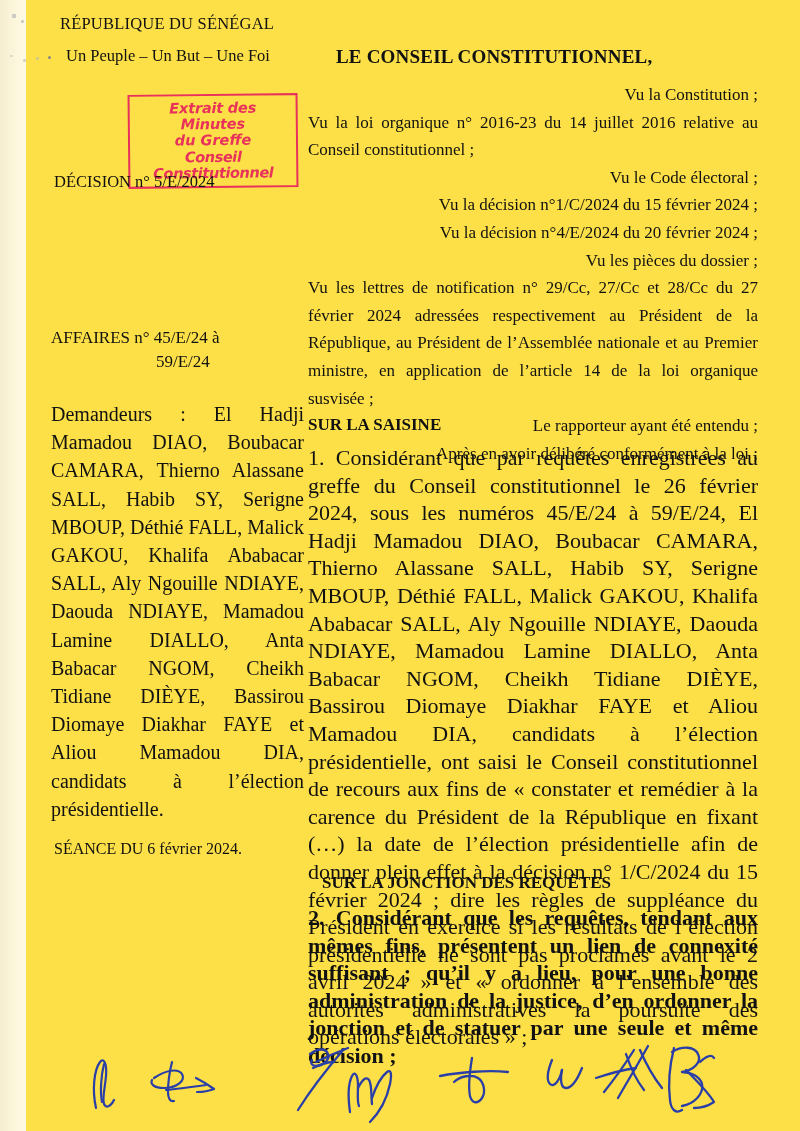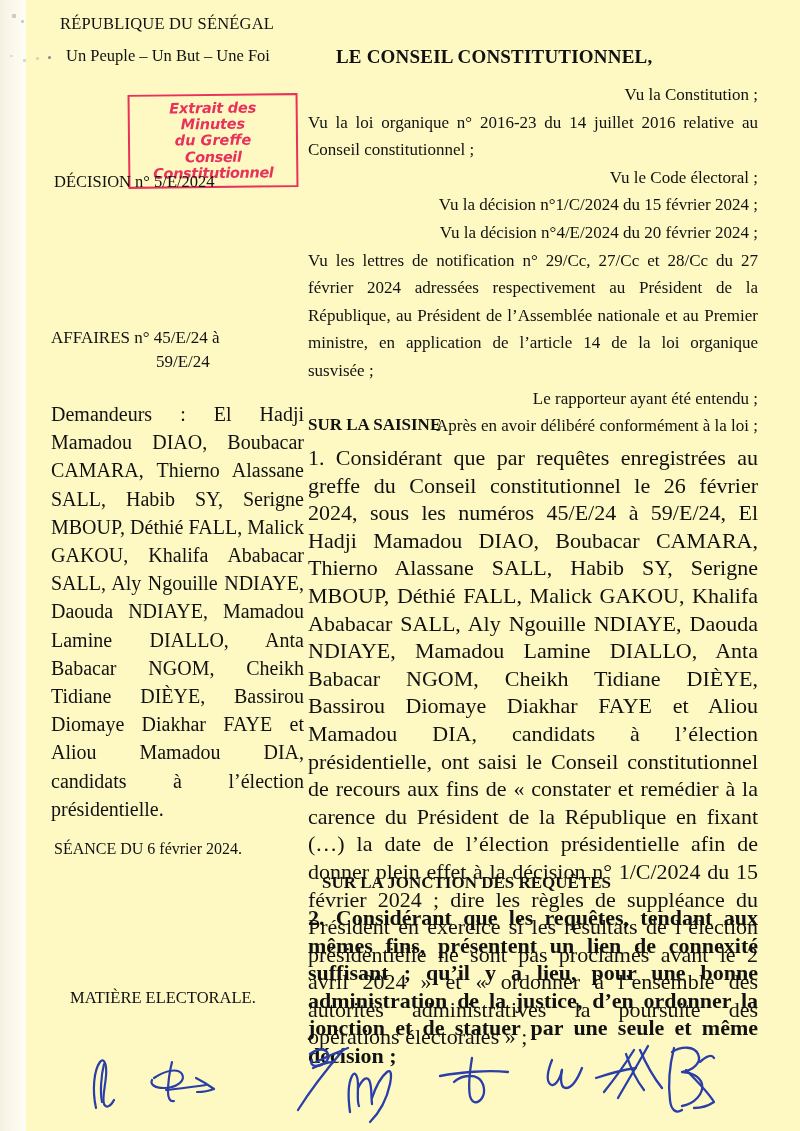--- a/index.html
+++ b/index.html
@@ -8,21 +8,21 @@
     background: #ffffff;
   }
   body {
     font-family: "Liberation Serif", "DejaVu Serif", serif;
     color: #111111;
   }
   #page {
     position: relative;
     width: 800px;
     height: 1131px;
-    background: #fef9c3;
+    background: #fde047;
     overflow: hidden;
   }
   
   .scan-tint {
     position: absolute;
     left: 0; top: 0;
     width: 26px; height: 1131px;
     background: linear-gradient(to right, #f3efe6 0%, #faf8f3 45%, #ffffff 100%);
     opacity: .85;
     pointer-events: none;
@@ -223,33 +223,33 @@
 
     <div class="decision-no">DÉCISION n° 5/E/2024</div>
 
     <div class="affaires-line1">AFFAIRES  n° 45/E/24  à</div>
     <div class="affaires-line2">59/E/24</div>
 
     <div class="demandeurs">Demandeurs : El Hadji Mamadou DIAO, Boubacar CAMARA, Thierno Alassane SALL, Habib SY, Serigne MBOUP, Déthié FALL, Malick GAKOU, Khalifa Ababacar SALL, Aly Ngouille NDIAYE, Daouda NDIAYE, Mamadou Lamine DIALLO, Anta Babacar NGOM, Cheikh Tidiane DIÈYE, Bassirou Diomaye Diakhar FAYE et Aliou Mamadou DIA, candidats à l’élection présidentielle.</div>
 
     <div class="seance">SÉANCE DU 6 février 2024.</div>
 
-    <div class="matiere">MATIÈRE ELECTORALE.</div>
   </div>
 
   <div id="right-col">
 
     <div class="council-title">LE CONSEIL CONSTITUTIONNEL,</div>
 
     <div class="vu-list">
       <div class="vu-item">Vu la Constitution ;</div>
       <div class="vu-item wrap">Vu la loi organique n° 2016-23 du 14 juillet 2016 relative au Conseil constitutionnel ;</div>
       <div class="vu-item">Vu le Code électoral ;</div>
       <div class="vu-item">Vu la décision n°1/C/2024 du 15 février 2024 ;</div>
       <div class="vu-item">Vu la décision n°4/E/2024 du 20 février 2024 ;</div>
+      <div class="vu-item">Vu les pièces du dossier ;</div>
       <div class="vu-item wrap">Vu les lettres de notification n° 29/Cc, 27/Cc et 28/Cc du 27 février 2024 adressées respectivement au Président de la République, au Président de l’Assemblée nationale et au Premier ministre, en application de l’article 14 de la loi organique susvisée ;</div>
       <div class="vu-item">Le rapporteur ayant été entendu ;</div>
       <div class="vu-item">Après en avoir délibéré conformément à la loi ;</div>
     </div>
 
     <div class="section-head" id="head-saisine">SUR LA SAISINE</div>
 
     <div class="para" id="para-1">1. Considérant que par requêtes enregistrées au greffe du Conseil constitutionnel le 26 février 2024, sous les numéros 45/E/24 à 59/E/24, El Hadji Mamadou DIAO, Boubacar CAMARA, Thierno Alassane SALL, Habib SY, Serigne MBOUP, Déthié FALL, Malick GAKOU, Khalifa Ababacar SALL, Aly Ngouille NDIAYE, Daouda NDIAYE, Mamadou Lamine DIALLO, Anta Babacar NGOM, Cheikh Tidiane DIÈYE, Bassirou Diomaye Diakhar FAYE et Aliou Mamadou DIA, candidats à l’élection présidentielle, ont saisi le Conseil constitutionnel de recours aux fins de « constater et remédier à la carence du Président de la République en fixant (…) la date de l’élection présidentielle afin de donner plein effet à la décision n° 1/C/2024 du 15 février 2024 ; dire les règles de suppléance du Président en exercice si les résultats de l’élection présidentielle ne sont pas proclamés avant le 2 avril 2024 » et « ordonner à l’ensemble des autorités administratives la poursuite des opérations électorales » ;</div>
 
     <div class="section-head" id="head-jonction">SUR LA JONCTION DES REQUÊTES</div>

